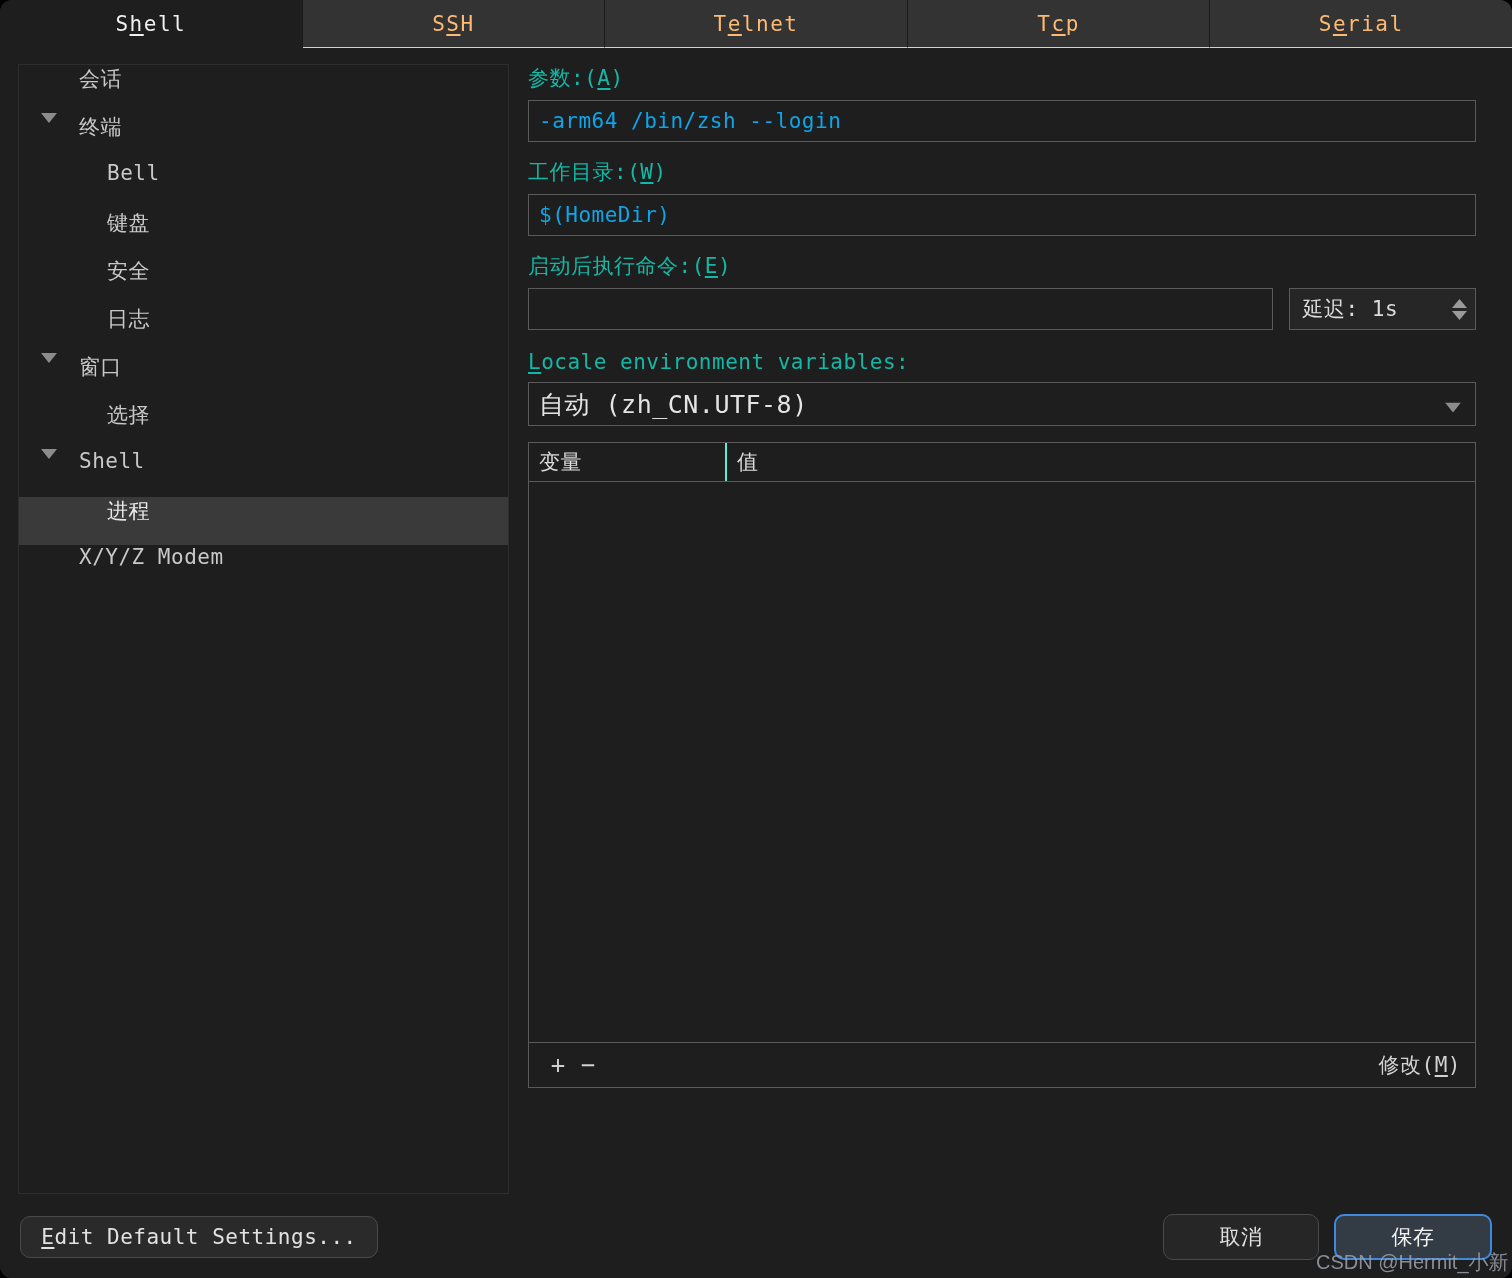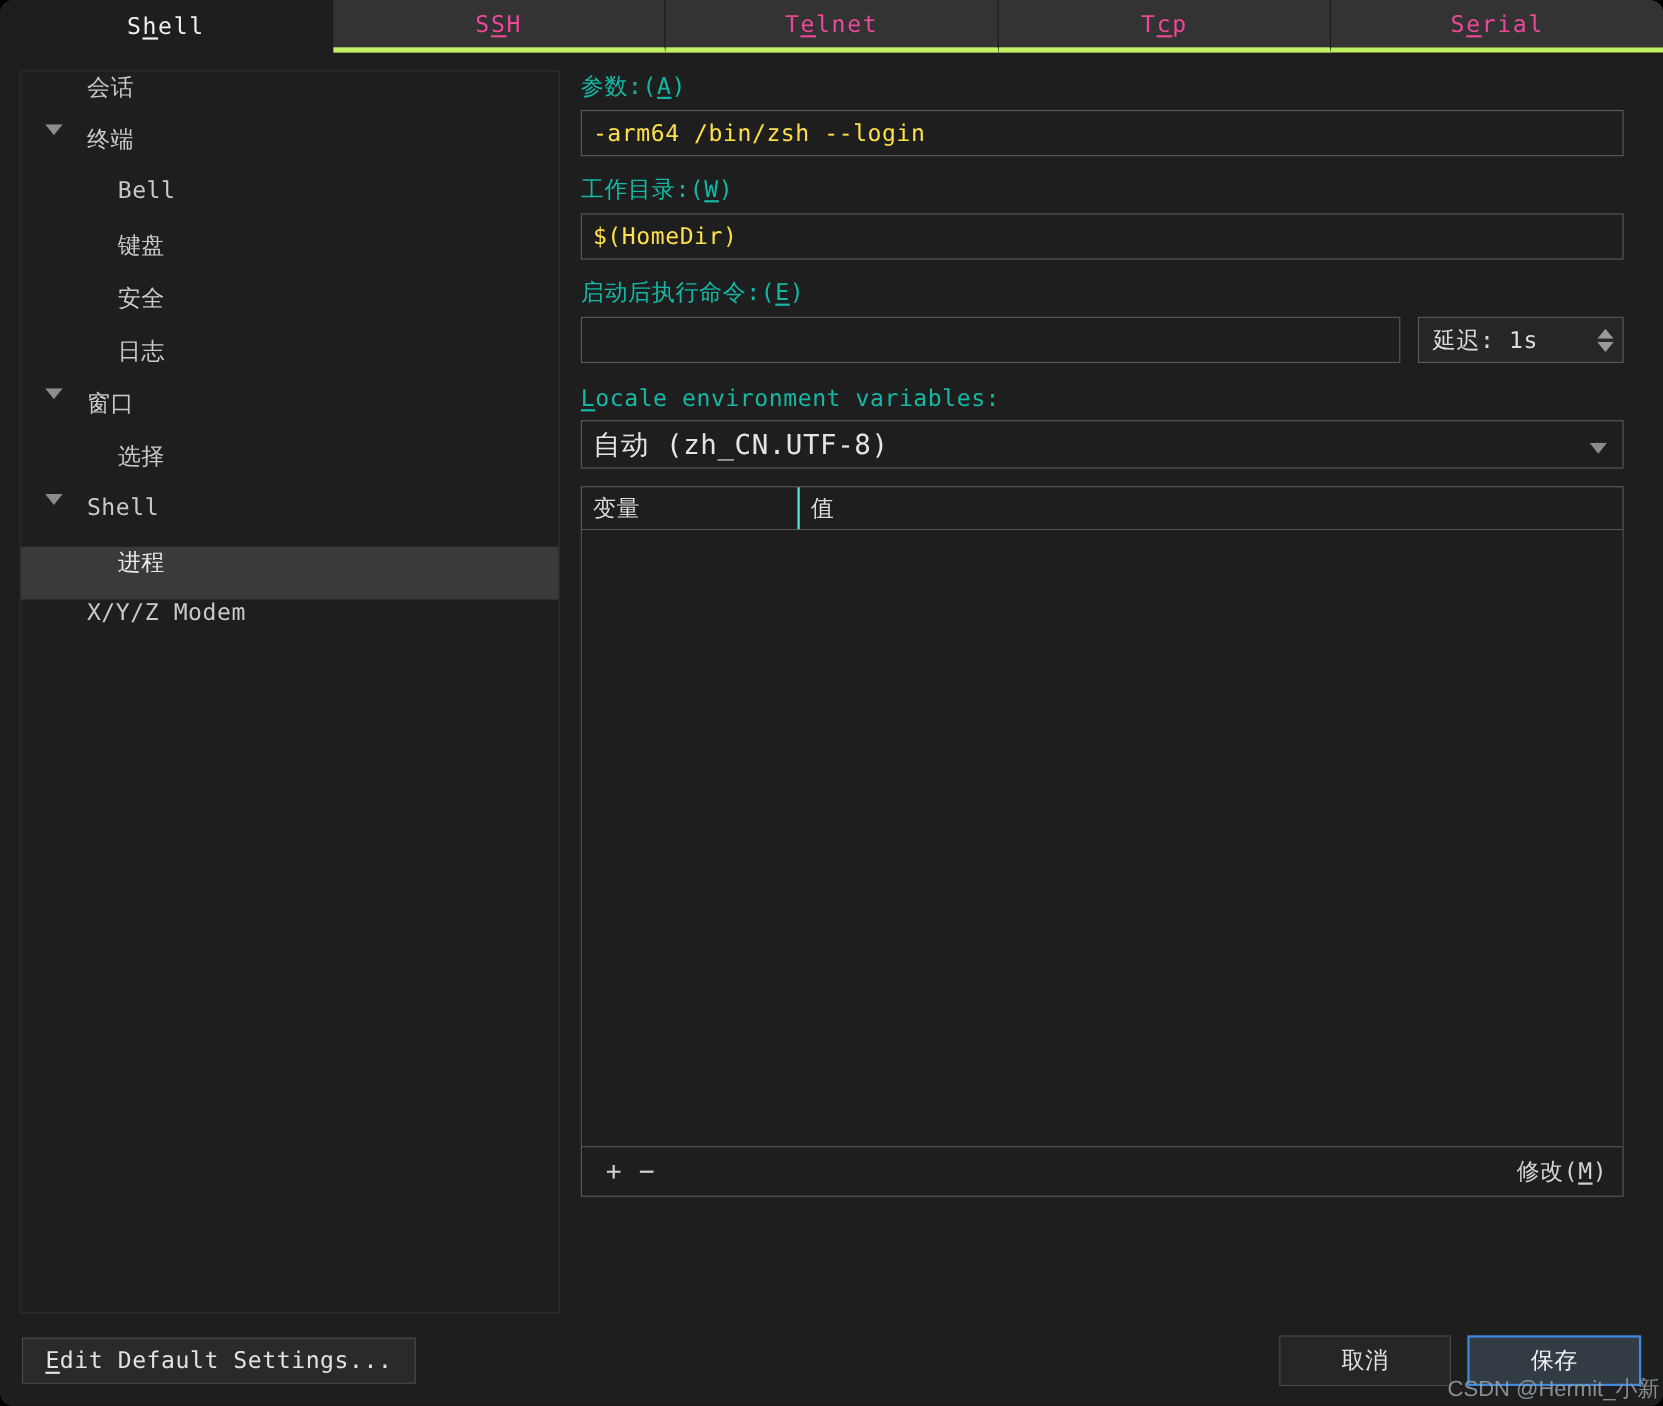--- a/index.html
+++ b/index.html
@@ -35,24 +35,24 @@
     display: flex;
     background: #1e1e1e;
   }
   .tab {
     flex: 1 1 0;
     display: flex;
     align-items: center;
     justify-content: center;
     font-size: 21px;
     letter-spacing: 1.5px;
-    color: #ec4899;
+    color: #fdba74;
     background: #333333;
     border-right: 1px solid #1a1a1a;
-    border-bottom: 5px solid #bef264;
+    border-bottom: 1px solid #bef264;
     box-sizing: border-box;
     cursor: default;
   }
   .tab:first-child { border-top-left-radius: 12px; }
   .tab:last-child  { border-top-right-radius: 12px; border-right: none; }
   .tab.active {
     background: #1e1e1e;
     color: #f0f0f0;
     border-bottom: 1px solid #1e1e1e;
   }
@@ -117,21 +117,21 @@
     letter-spacing: 0.5px;
     margin-bottom: 8px;
     white-space: nowrap;
   }
   .textinput {
     box-sizing: border-box;
     width: 100%;
     height: 42px;
     background: #1e1e1e;
     border: 1px solid #5a5a5a;
-    color: #fde047;
+    color: #0ea5e9;
     font-family: "DejaVu Sans Mono", "Liberation Mono", monospace;
     font-size: 21px;
     letter-spacing: 0.5px;
     padding: 0 10px;
     outline: none;
   }
   .row-flex { display: flex; gap: 16px; align-items: stretch; }
   .spinner {
     box-sizing: border-box;
     width: 188px;
@@ -224,21 +224,21 @@
     position: absolute;
     left: 0; top: 1196px;
     width: 1512px;
     height: 82px;
     background: #1e1e1e;
   }
   .btn {
     box-sizing: border-box;
     background: #2a2a2a;
     border: 1px solid #4a4a4a;
-    border-radius: 0;
+    border-radius: 10px;
     color: #e2e2e2;
     font-family: "DejaVu Sans Mono", "Liberation Mono", monospace;
     font-size: 21px;
     letter-spacing: 0.5px;
     display: flex;
     align-items: center;
     justify-content: center;
     cursor: default;
   }
   #edit-default-btn {

